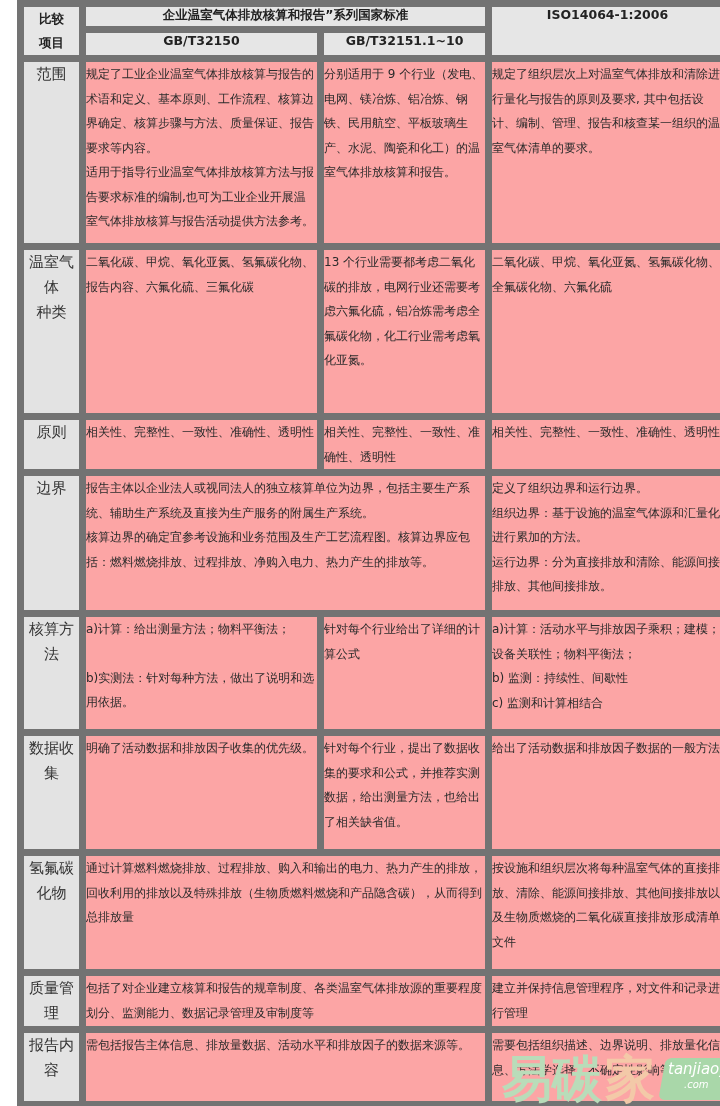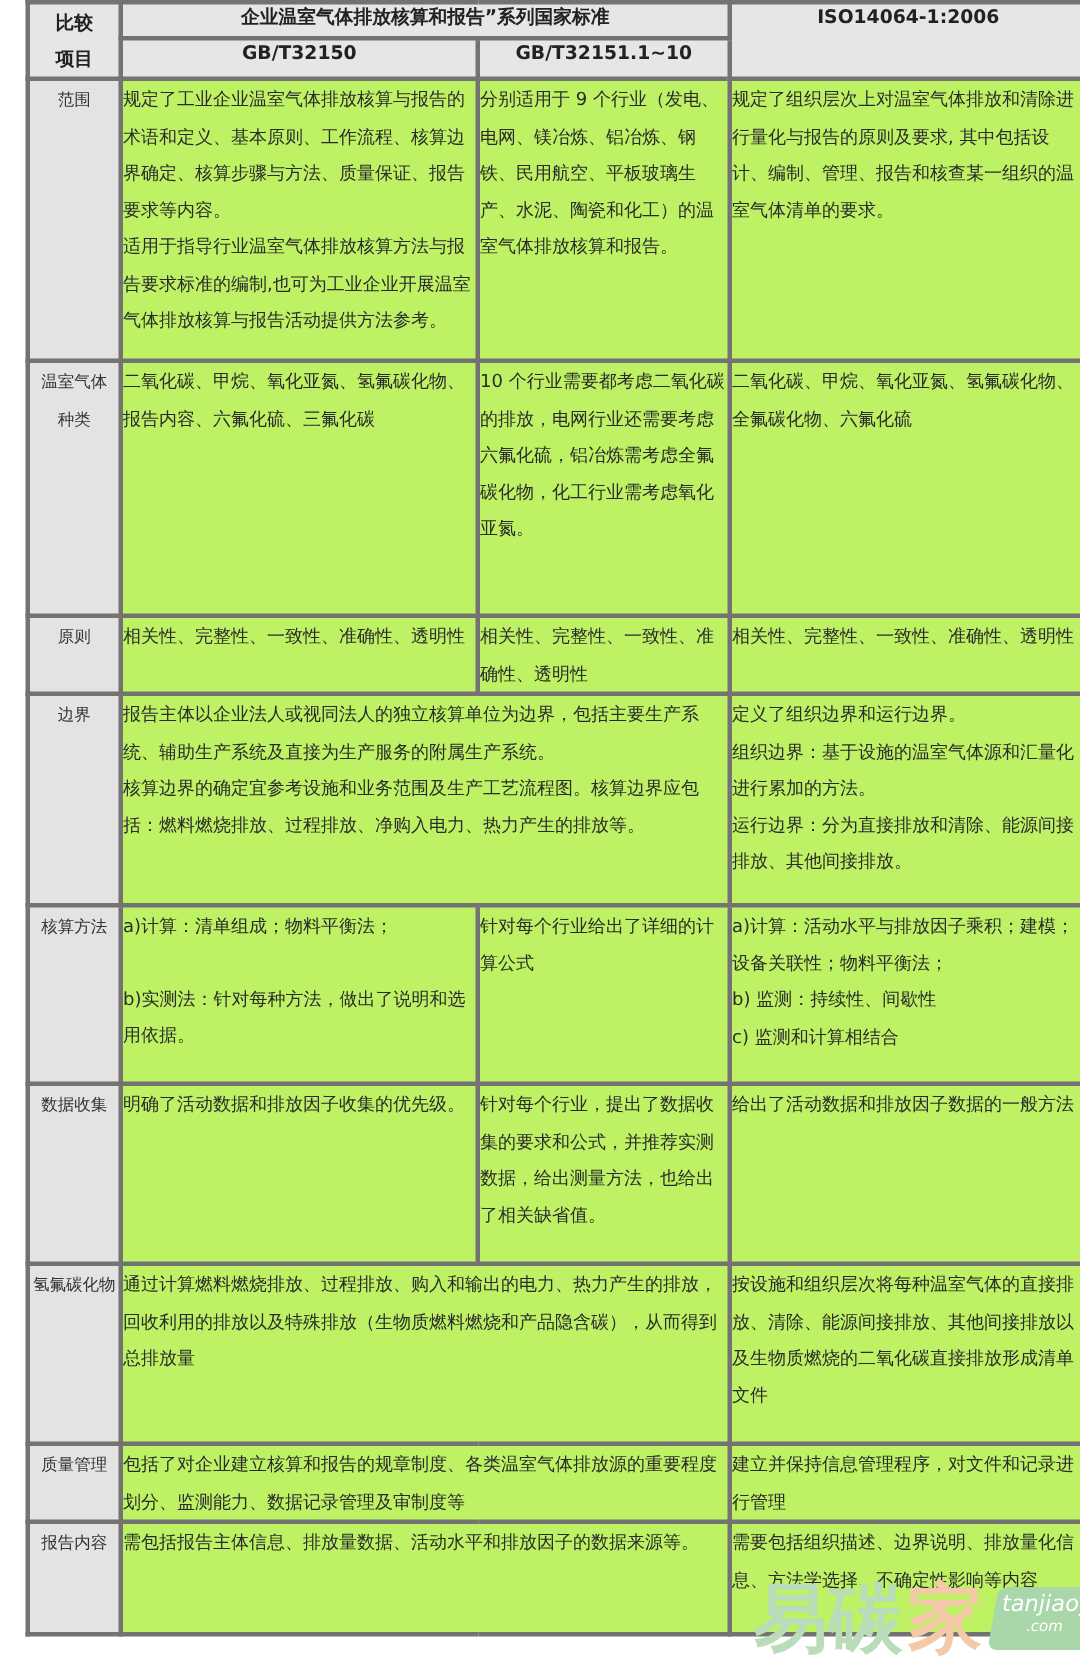--- a/index.html
+++ b/index.html
@@ -1,25 +1,25 @@
 <!DOCTYPE html>
 <html><head>
 <meta charset="utf-8">
 <style>
   html, body { margin: 0; padding: 0; background: #ffffff; }
   body { width: 720px; height: 1106px; position: relative; overflow: hidden;
          font-family: "DejaVu Sans", "Liberation Sans", sans-serif; color: #2b2b2b; }
   table.cmp { position: absolute; left: 17px; top: 0; border-collapse: collapse;
               table-layout: fixed; width: 706px; }
-  table.cmp td, table.cmp th { border: 3px solid #737373; vertical-align: top; padding: 0; }
+  table.cmp td, table.cmp th { border: 7px solid #737373; vertical-align: top; padding: 0; }
   th.hd { background: #e6e6e6; font-weight: bold; font-size: 12.5px; text-align: center;
           vertical-align: middle; color: #222; }
-  td.rowhead { background: #e3e3e3; font-size: 11px; text-align: center; vertical-align: middle;
+  td.rowhead { background: #e3e3e3; font-size: 15px; text-align: center; vertical-align: middle;
                color: #333; line-height: 25px; }
-  td.cell { font-size: 12px; line-height: 24.5px; padding: 1px 4px 0 4px; background: #bef264;
+  td.cell { font-size: 12px; line-height: 24.5px; padding: 1px 4px 0 4px; background: #fca5a5;
             word-break: break-all; }
   td.cell p { margin: 0; }
   .watermark { position: absolute; left: 502px; top: 1046px; width: 218px; height: 60px; pointer-events: none; }
   .wm-yi { position: absolute; left: 0; top: 0; font-size: 50px; color: #b9dcb9; font-weight: bold; }
   .wm-tan { position: absolute; left: 50px; top: 0; font-size: 50px; color: #b9dcb9; font-weight: bold; }
   .wm-jia { position: absolute; left: 103px; top: 0; font-size: 50px; color: #f3c9a8; font-weight: bold; }
   .wm-badge { position: absolute; left: 160px; top: 12px; width: 80px; height: 42px; background: #a9d7a9;
               border-radius: 6px; transform: skewX(-10deg); }
   .wm-text1 { position: absolute; left: 166px; top: 14px; font-size: 15px; color: #ffffff; font-style: italic; }
   .wm-text2 { position: absolute; left: 182px; top: 33px; font-size: 10px; color: #ffffff; font-style: italic; }
@@ -66,21 +66,21 @@
 
     <tr style="height:170px">
       <td class="rowhead">
         <div>温室气体</div>
         <div>种类</div>
       </td>
       <td class="cell">
         <p>二氧化碳、甲烷、氧化亚氮、氢氟碳化物、报告内容、六氟化硫、三氟化碳</p>
       </td>
       <td class="cell">
-        <p>10 个行业需要都考虑二氧化碳的排放，电网行业还需要考虑六氟化硫，铝冶炼需考虑全氟碳化物，化工行业需考虑氧化亚氮。</p>
+        <p>13 个行业需要都考虑二氧化碳的排放，电网行业还需要考虑六氟化硫，铝冶炼需考虑全氟碳化物，化工行业需考虑氧化亚氮。</p>
       </td>
       <td class="cell">
         <p>二氧化碳、甲烷、氧化亚氮、氢氟碳化物、全氟碳化物、六氟化硫</p>
       </td>
     </tr>
 
     <tr style="height:49px">
       <td class="rowhead">原则</td>
       <td class="cell">
         <p>相关性、完整性、一致性、准确性、透明性</p>
@@ -102,21 +102,21 @@
       <td class="cell">
         <p>定义了组织边界和运行边界。</p>
         <p>组织边界：基于设施的温室气体源和汇量化进行累加的方法。</p>
         <p>运行边界：分为直接排放和清除、能源间接排放、其他间接排放。</p>
       </td>
     </tr>
 
     <tr style="height:119px">
       <td class="rowhead">核算方法</td>
       <td class="cell">
-        <p>a)计算：清单组成；物料平衡法；</p>
+        <p>a)计算：给出测量方法；物料平衡法；</p>
         <p style="height:24px"></p>
         <p>b)实测法：针对每种方法，做出了说明和选用依据。</p>
       </td>
       <td class="cell">
         <p>针对每个行业给出了详细的计算公式</p>
       </td>
       <td class="cell">
         <p>a)计算：活动水平与排放因子乘积；建模；设备关联性；物料平衡法；</p>
         <p>b)  监测：持续性、间歇性</p>
         <p>c)  监测和计算相结合</p>

